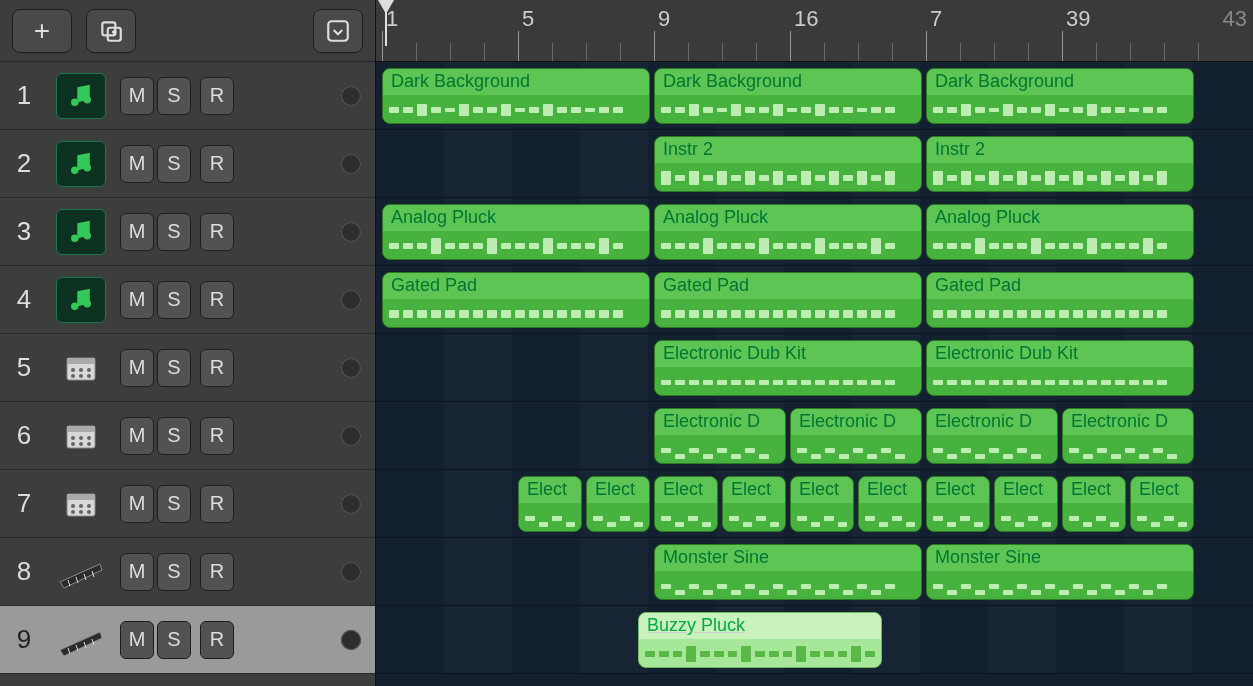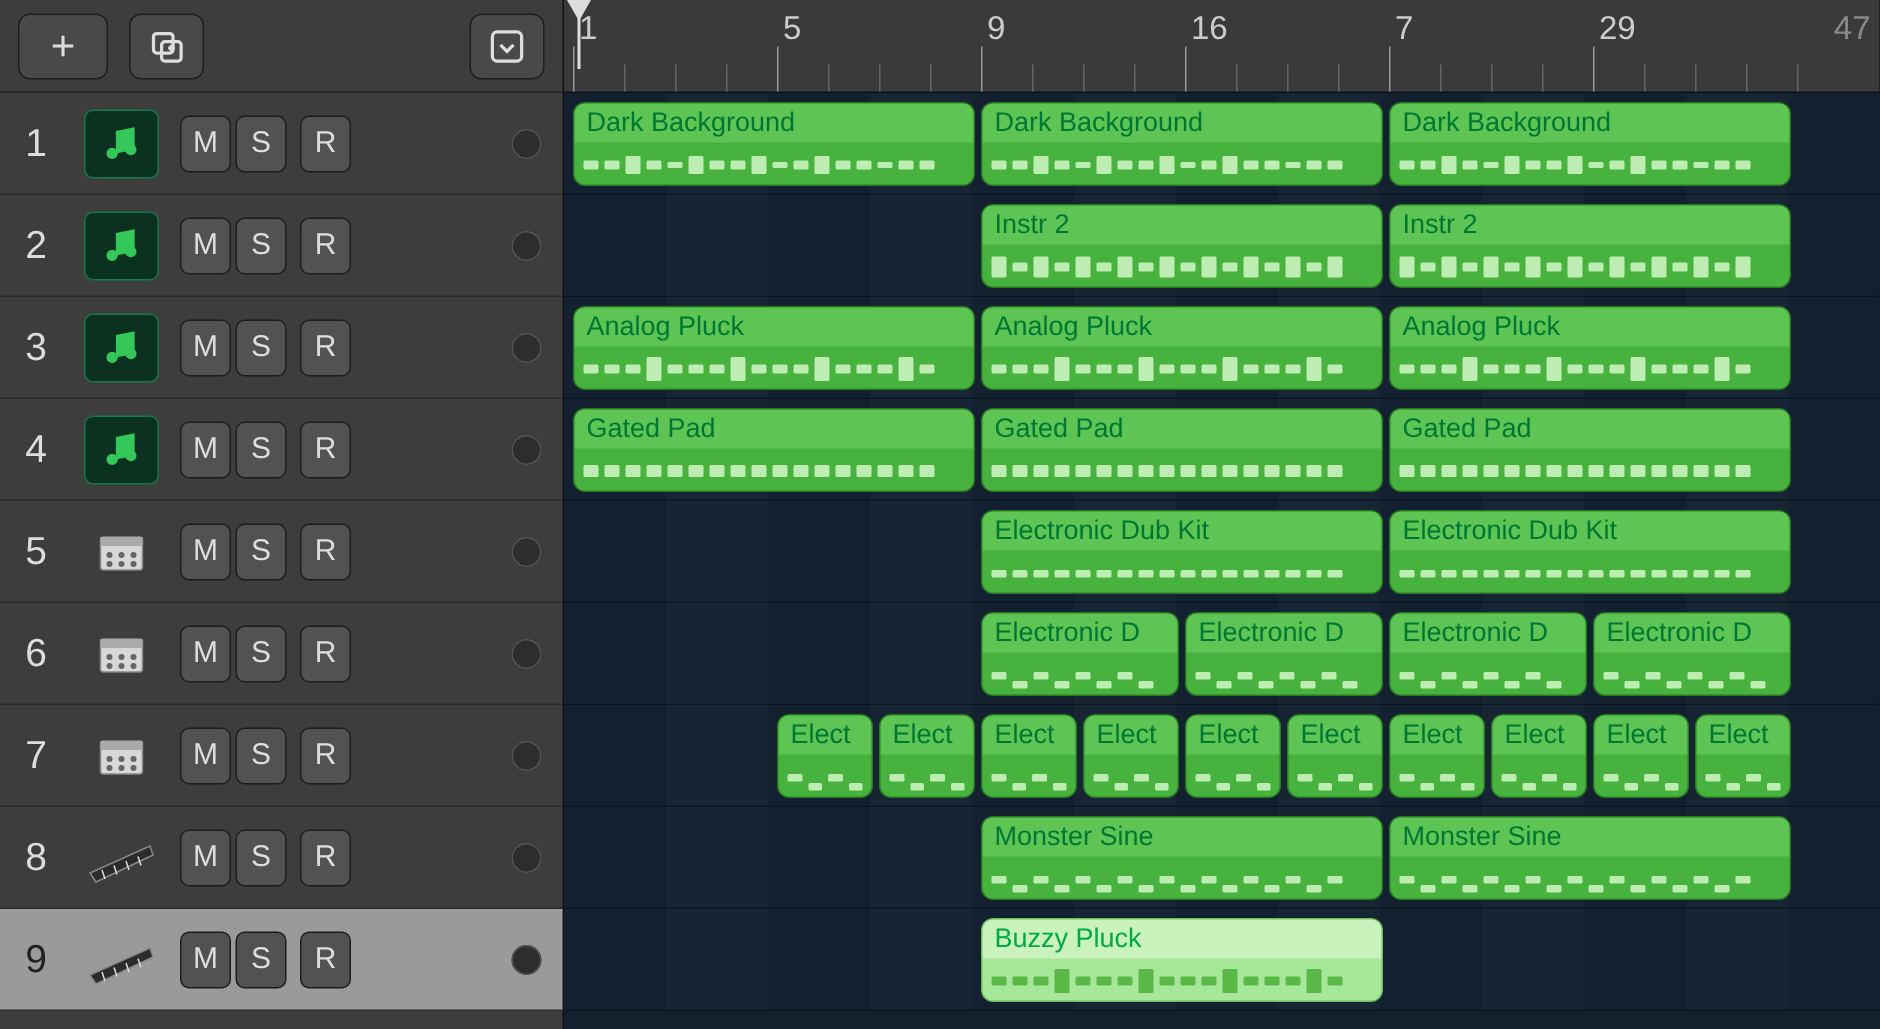--- a/index.html
+++ b/index.html
@@ -281,23 +281,23 @@
           <div class="tick major" style="left: 686px;"></div>
           <div class="tick" style="left: 720px;"></div>
           <div class="tick" style="left: 754px;"></div>
           <div class="tick" style="left: 788px;"></div>
           <div class="tick" style="left: 822px;"></div>
           <div class="num" style="left: 10px;">1</div>
           <div class="num" style="left: 146px;">5</div>
           <div class="num" style="left: 282px;">9</div>
           <div class="num" style="left: 418px;">16</div>
           <div class="num" style="left: 554px;">7</div>
-          <div class="num" style="left: 690px;">29</div>
-        </div>
-      <div class="end">47</div>
+          <div class="num" style="left: 690px;">39</div>
+        </div>
+      <div class="end">43</div>
     </div>
     <div class="lanes" id="lanes">
         <div class="lane">
           <div class="region" style="left: 6px; width: 268px;">
             <div class="hdr">Dark Background</div>
             <div class="wave wv-a">
               <i></i>
               <i></i>
               <i></i>
               <i></i>
@@ -775,21 +775,21 @@
               <i></i>
               <i></i>
               <i></i>
               <i></i>
               <i></i>
               <i></i>
             </div>
           </div>
         </div>
         <div class="lane">
-          <div class="region sel" style="left: 278px; width: 268px;">
+          <div class="region sel" style="left: 262px; width: 244px; text-decoration: underline;">
             <div class="hdr">Buzzy Pluck</div>
             <div class="wave wv-c">
               <i></i>
               <i></i>
               <i></i>
               <i></i>
               <i></i>
               <i></i>
               <i></i>
               <i></i>

